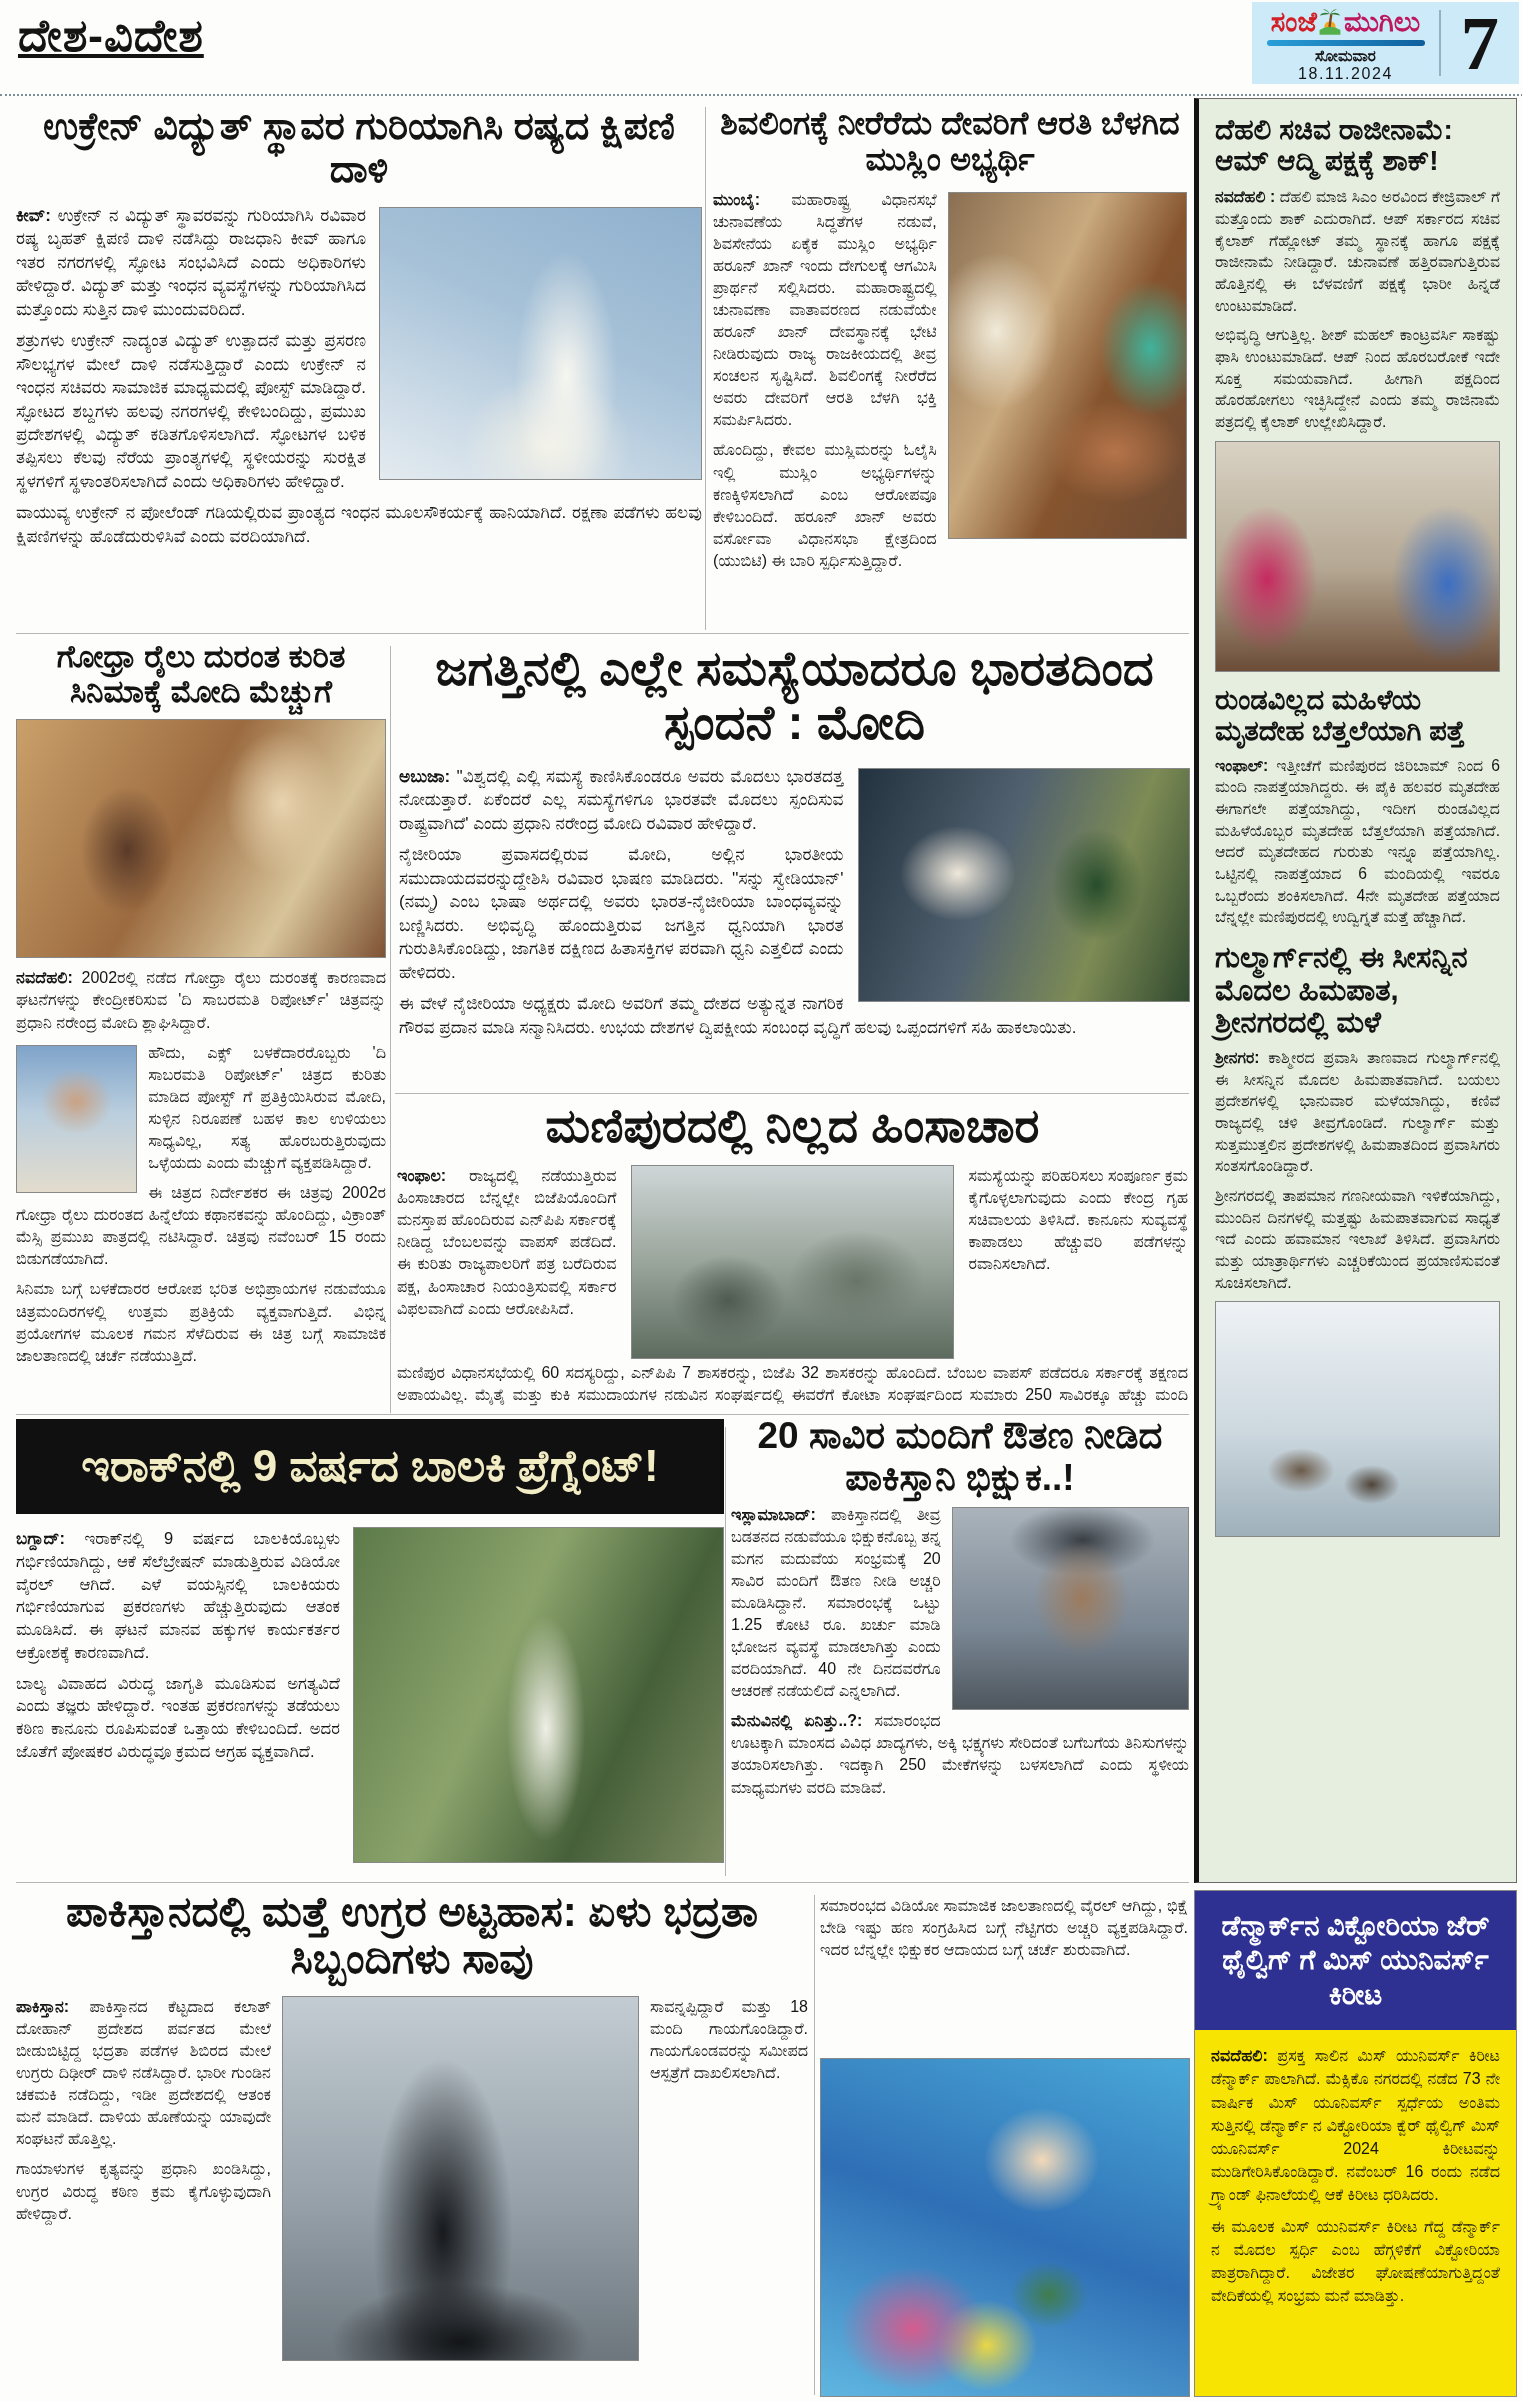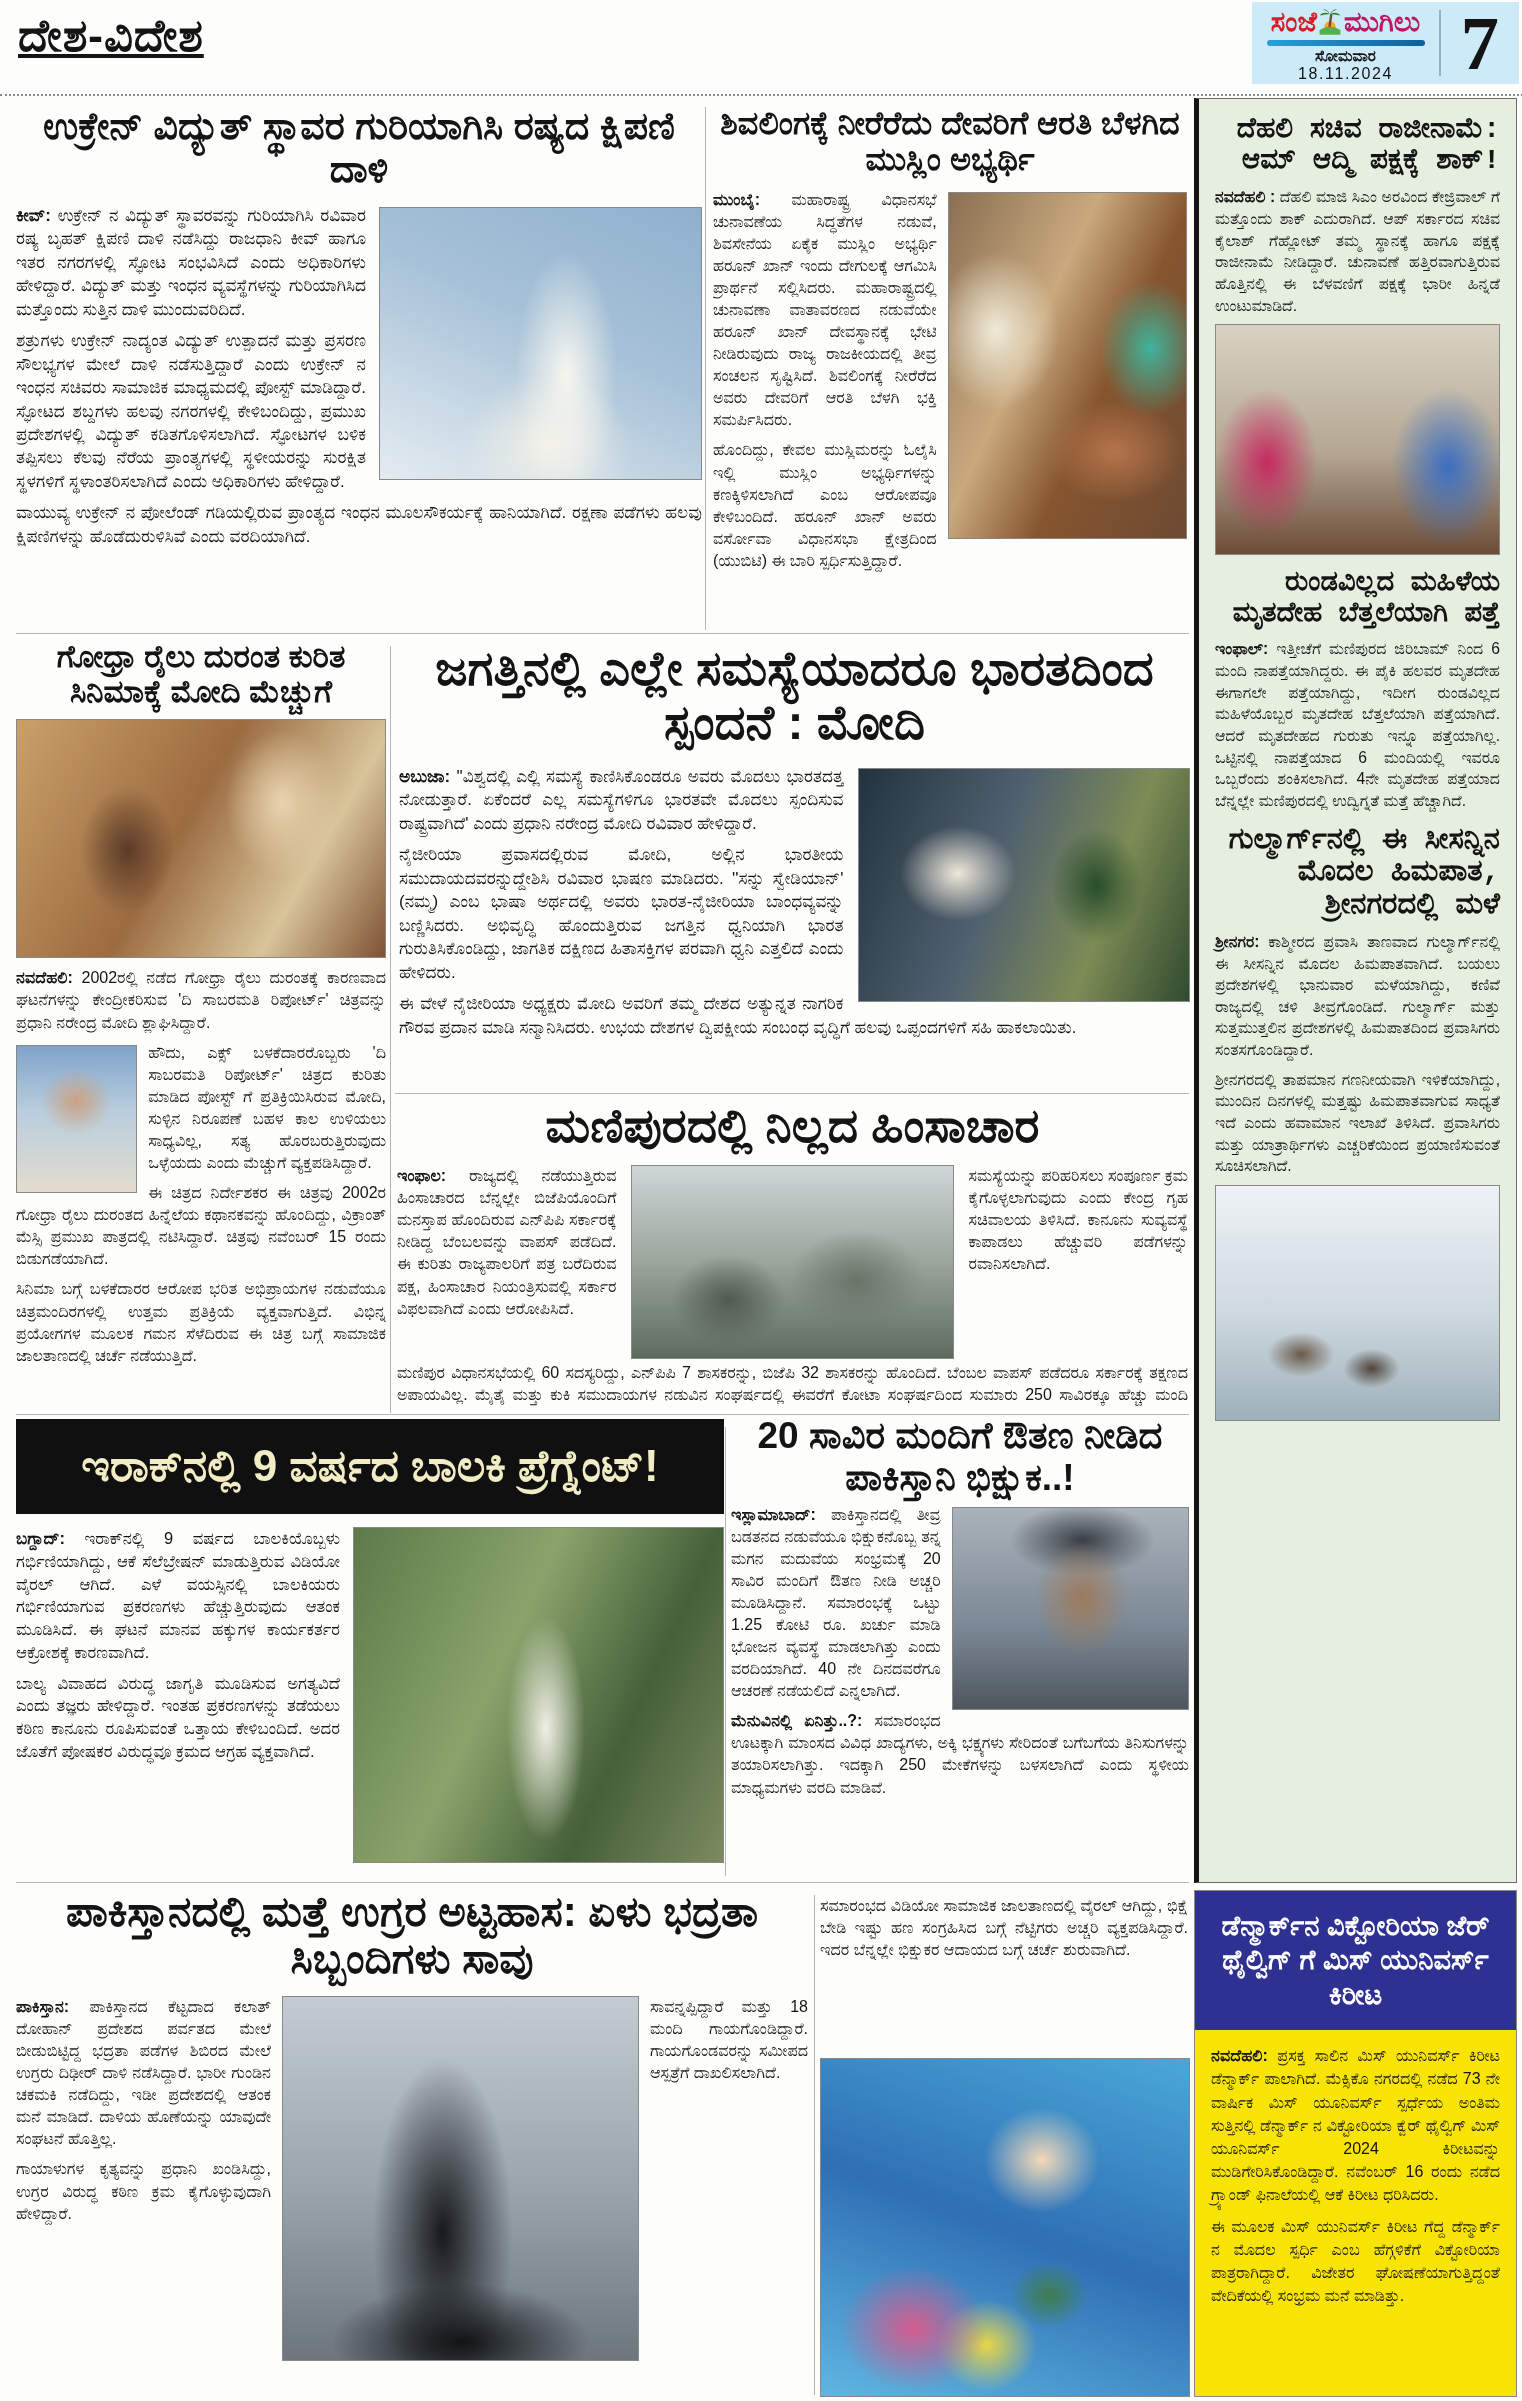--- a/index.html
+++ b/index.html
@@ -76,21 +76,21 @@
       linear-gradient(180deg,#eef2f5 0%,#cdd8df 55%,#9fb0ba 100%);}
   .ph-missuniverse{background:
       radial-gradient(105px 89px at 25% 80%, #d45c8e 0%, rgba(212,92,142,0) 70%),
       radial-gradient(73px 65px at 45% 85%, #e8d648 0%, rgba(232,214,72,0) 70%),
       radial-gradient(89px 81px at 60% 30%, #f3d9b8 0%, rgba(243,217,184,0) 65%),
       radial-gradient(56px 48px at 62% 70%, #3f7d4d 0%, rgba(63,125,77,0) 70%),
       linear-gradient(200deg,#49a8d8 0%,#2f6fb5 50%,#5fb6e0 100%);}
   
   #green-panel{left:1194px;top:98px;width:323px;height:1785px;background:#e6efdf;
                border:0.8px solid #6a6a6a;border-left:5.6px solid #141414;padding:14.5px 16px;overflow:hidden;}
-  #green-panel .headline{text-align:right;font-family:Liberation Mono, monospace;}
+  #green-panel .headline{text-align:left;}
   
   #iraq-banner{height:95px;background:#101010;color:#f2ecc4;display:flex;align-items:center;justify-content:center;
                font-size:44px;font-weight:800;}
   
   #mu-box{left:1194px;top:1890px;width:323px;height:507px;display:flex;flex-direction:column;border:0.8px solid #888;}
   #mu-head{background:#2e3192;color:#ffffff;padding:18px 1px;font-size:27.4px;font-weight:800;text-align:center;line-height:1.25;}
   #mu-body{background:#f8e403;flex:1;padding:14.5px 16px;font-size:16px;line-height:1.45;text-align:justify;font-weight:500;}
 </style>
 </head>
 <body>
@@ -148,20 +148,21 @@
       <div class="photo ph-frame ph-temple" style="float:right;width:239px;height:347px;margin:3.2px 0 8px 11.3px;"></div>
       <p><span class="dateline">ಮುಂಬೈ:</span> <span>ಮಹಾರಾಷ್ಟ್ರ ವಿಧಾನಸಭೆ ಚುನಾವಣೆಯ ಸಿದ್ಧತೆಗಳ ನಡುವೆ, ಶಿವಸೇನೆಯ ಏಕೈಕ ಮುಸ್ಲಿಂ ಅಭ್ಯರ್ಥಿ ಹರೂನ್ ಖಾನ್ ಇಂದು ದೇಗುಲಕ್ಕೆ ಆಗಮಿಸಿ ಪ್ರಾರ್ಥನೆ ಸಲ್ಲಿಸಿದರು. ಮಹಾರಾಷ್ಟ್ರದಲ್ಲಿ ಚುನಾವಣಾ ವಾತಾವರಣದ ನಡುವೆಯೇ ಹರೂನ್ ಖಾನ್ ದೇವಸ್ಥಾನಕ್ಕೆ ಭೇಟಿ ನೀಡಿರುವುದು ರಾಜ್ಯ ರಾಜಕೀಯದಲ್ಲಿ ತೀವ್ರ ಸಂಚಲನ ಸೃಷ್ಟಿಸಿದೆ. ಶಿವಲಿಂಗಕ್ಕೆ ನೀರೆರೆದ ಅವರು ದೇವರಿಗೆ ಆರತಿ ಬೆಳಗಿ ಭಕ್ತಿ ಸಮರ್ಪಿಸಿದರು.</span></p>
       <p>ಹೊಂದಿದ್ದು, ಕೇವಲ ಮುಸ್ಲಿಮರನ್ನು ಓಲೈಸಿ ಇಲ್ಲಿ ಮುಸ್ಲಿಂ ಅಭ್ಯರ್ಥಿಗಳನ್ನು ಕಣಕ್ಕಿಳಿಸಲಾಗಿದೆ ಎಂಬ ಆರೋಪವೂ ಕೇಳಿಬಂದಿದೆ. ಹರೂನ್ ಖಾನ್ ಅವರು ವರ್ಸೋವಾ ವಿಧಾನಸಭಾ ಕ್ಷೇತ್ರದಿಂದ (ಯುಬಿಟಿ) ಈ ಬಾರಿ ಸ್ಪರ್ಧಿಸುತ್ತಿದ್ದಾರೆ.</p>
     </div>
   </div>
 
   <div class="abs" id="green-panel">
     <div class="headline" style="font-size:28px;">ದೆಹಲಿ ಸಚಿವ ರಾಜೀನಾಮೆ: ಆಮ್ ಆದ್ಮಿ ಪಕ್ಷಕ್ಕೆ ಶಾಕ್!</div>
     <div class="body-text" style="margin-top:9.7px;font-size:15.7px;">
       <p><span class="dateline">ನವದೆಹಲಿ :</span> <span>ದೆಹಲಿ ಮಾಜಿ ಸಿಎಂ ಅರವಿಂದ ಕೇಜ್ರಿವಾಲ್ ಗೆ ಮತ್ತೊಂದು ಶಾಕ್ ಎದುರಾಗಿದೆ. ಆಪ್ ಸರ್ಕಾರದ ಸಚಿವ ಕೈಲಾಶ್ ಗೆಹ್ಲೋಟ್ ತಮ್ಮ ಸ್ಥಾನಕ್ಕೆ ಹಾಗೂ ಪಕ್ಷಕ್ಕೆ ರಾಜೀನಾಮೆ ನೀಡಿದ್ದಾರೆ. ಚುನಾವಣೆ ಹತ್ತಿರವಾಗುತ್ತಿರುವ ಹೊತ್ತಿನಲ್ಲಿ ಈ ಬೆಳವಣಿಗೆ ಪಕ್ಷಕ್ಕೆ ಭಾರೀ ಹಿನ್ನಡೆ ಉಂಟುಮಾಡಿದೆ.</span></p>
+      <p>ಅಭಿವೃದ್ಧಿ ಆಗುತ್ತಿಲ್ಲ. ಶೀಶ್ ಮಹಲ್ ಕಾಂಟ್ರವರ್ಸಿ ಸಾಕಷ್ಟು ಫಾಸಿ ಉಂಟುಮಾಡಿದೆ. ಆಪ್ ನಿಂದ ಹೊರಬರೋಕೆ ಇದೇ ಸೂಕ್ತ ಸಮಯವಾಗಿದೆ. ಹೀಗಾಗಿ ಪಕ್ಷದಿಂದ ಹೊರಹೋಗಲು ಇಚ್ಛಿಸಿದ್ದೇನೆ ಎಂದು ತಮ್ಮ ರಾಜಿನಾಮೆ ಪತ್ರದಲ್ಲಿ ಕೈಲಾಶ್ ಉಲ್ಲೇಖಿಸಿದ್ದಾರೆ.</p>
     </div>
     <div class="photo ph-frame ph-delhi" style="width:100%;height:231px;margin:8px 0 13px 0;"></div>
 
     <div class="headline" style="font-size:27.4px;">ರುಂಡವಿಲ್ಲದ ಮಹಿಳೆಯ ಮೃತದೇಹ ಬೆತ್ತಲೆಯಾಗಿ ಪತ್ತೆ</div>
     <div class="body-text" style="margin-top:8px;font-size:15.7px;">
       <p><span class="dateline">ಇಂಫಾಲ್:</span> <span>ಇತ್ತೀಚೆಗೆ ಮಣಿಪುರದ ಜಿರಿಬಾಮ್ ನಿಂದ 6 ಮಂದಿ ನಾಪತ್ತೆಯಾಗಿದ್ದರು. ಈ ಪೈಕಿ ಹಲವರ ಮೃತದೇಹ ಈಗಾಗಲೇ ಪತ್ತೆಯಾಗಿದ್ದು, ಇದೀಗ ರುಂಡವಿಲ್ಲದ ಮಹಿಳೆಯೊಬ್ಬರ ಮೃತದೇಹ ಬೆತ್ತಲೆಯಾಗಿ ಪತ್ತೆಯಾಗಿದೆ. ಆದರೆ ಮೃತದೇಹದ ಗುರುತು ಇನ್ನೂ ಪತ್ತೆಯಾಗಿಲ್ಲ. ಒಟ್ಟಿನಲ್ಲಿ ನಾಪತ್ತೆಯಾದ 6 ಮಂದಿಯಲ್ಲಿ ಇವರೂ ಒಬ್ಬರೆಂದು ಶಂಕಿಸಲಾಗಿದೆ. 4ನೇ ಮೃತದೇಹ ಪತ್ತೆಯಾದ ಬೆನ್ನಲ್ಲೇ ಮಣಿಪುರದಲ್ಲಿ ಉದ್ವಿಗ್ನತೆ ಮತ್ತೆ ಹೆಚ್ಚಾಗಿದೆ.</span></p>
     </div>
 
     <div class="headline" style="font-size:29px;margin-top:13px;">ಗುಲ್ಮಾರ್ಗ್‌ನಲ್ಲಿ ಈ ಸೀಸನ್ನಿನ ಮೊದಲ ಹಿಮಪಾತ, ಶ್ರೀನಗರದಲ್ಲಿ ಮಳೆ</div>
     <div class="body-text" style="margin-top:8px;font-size:15.7px;">

